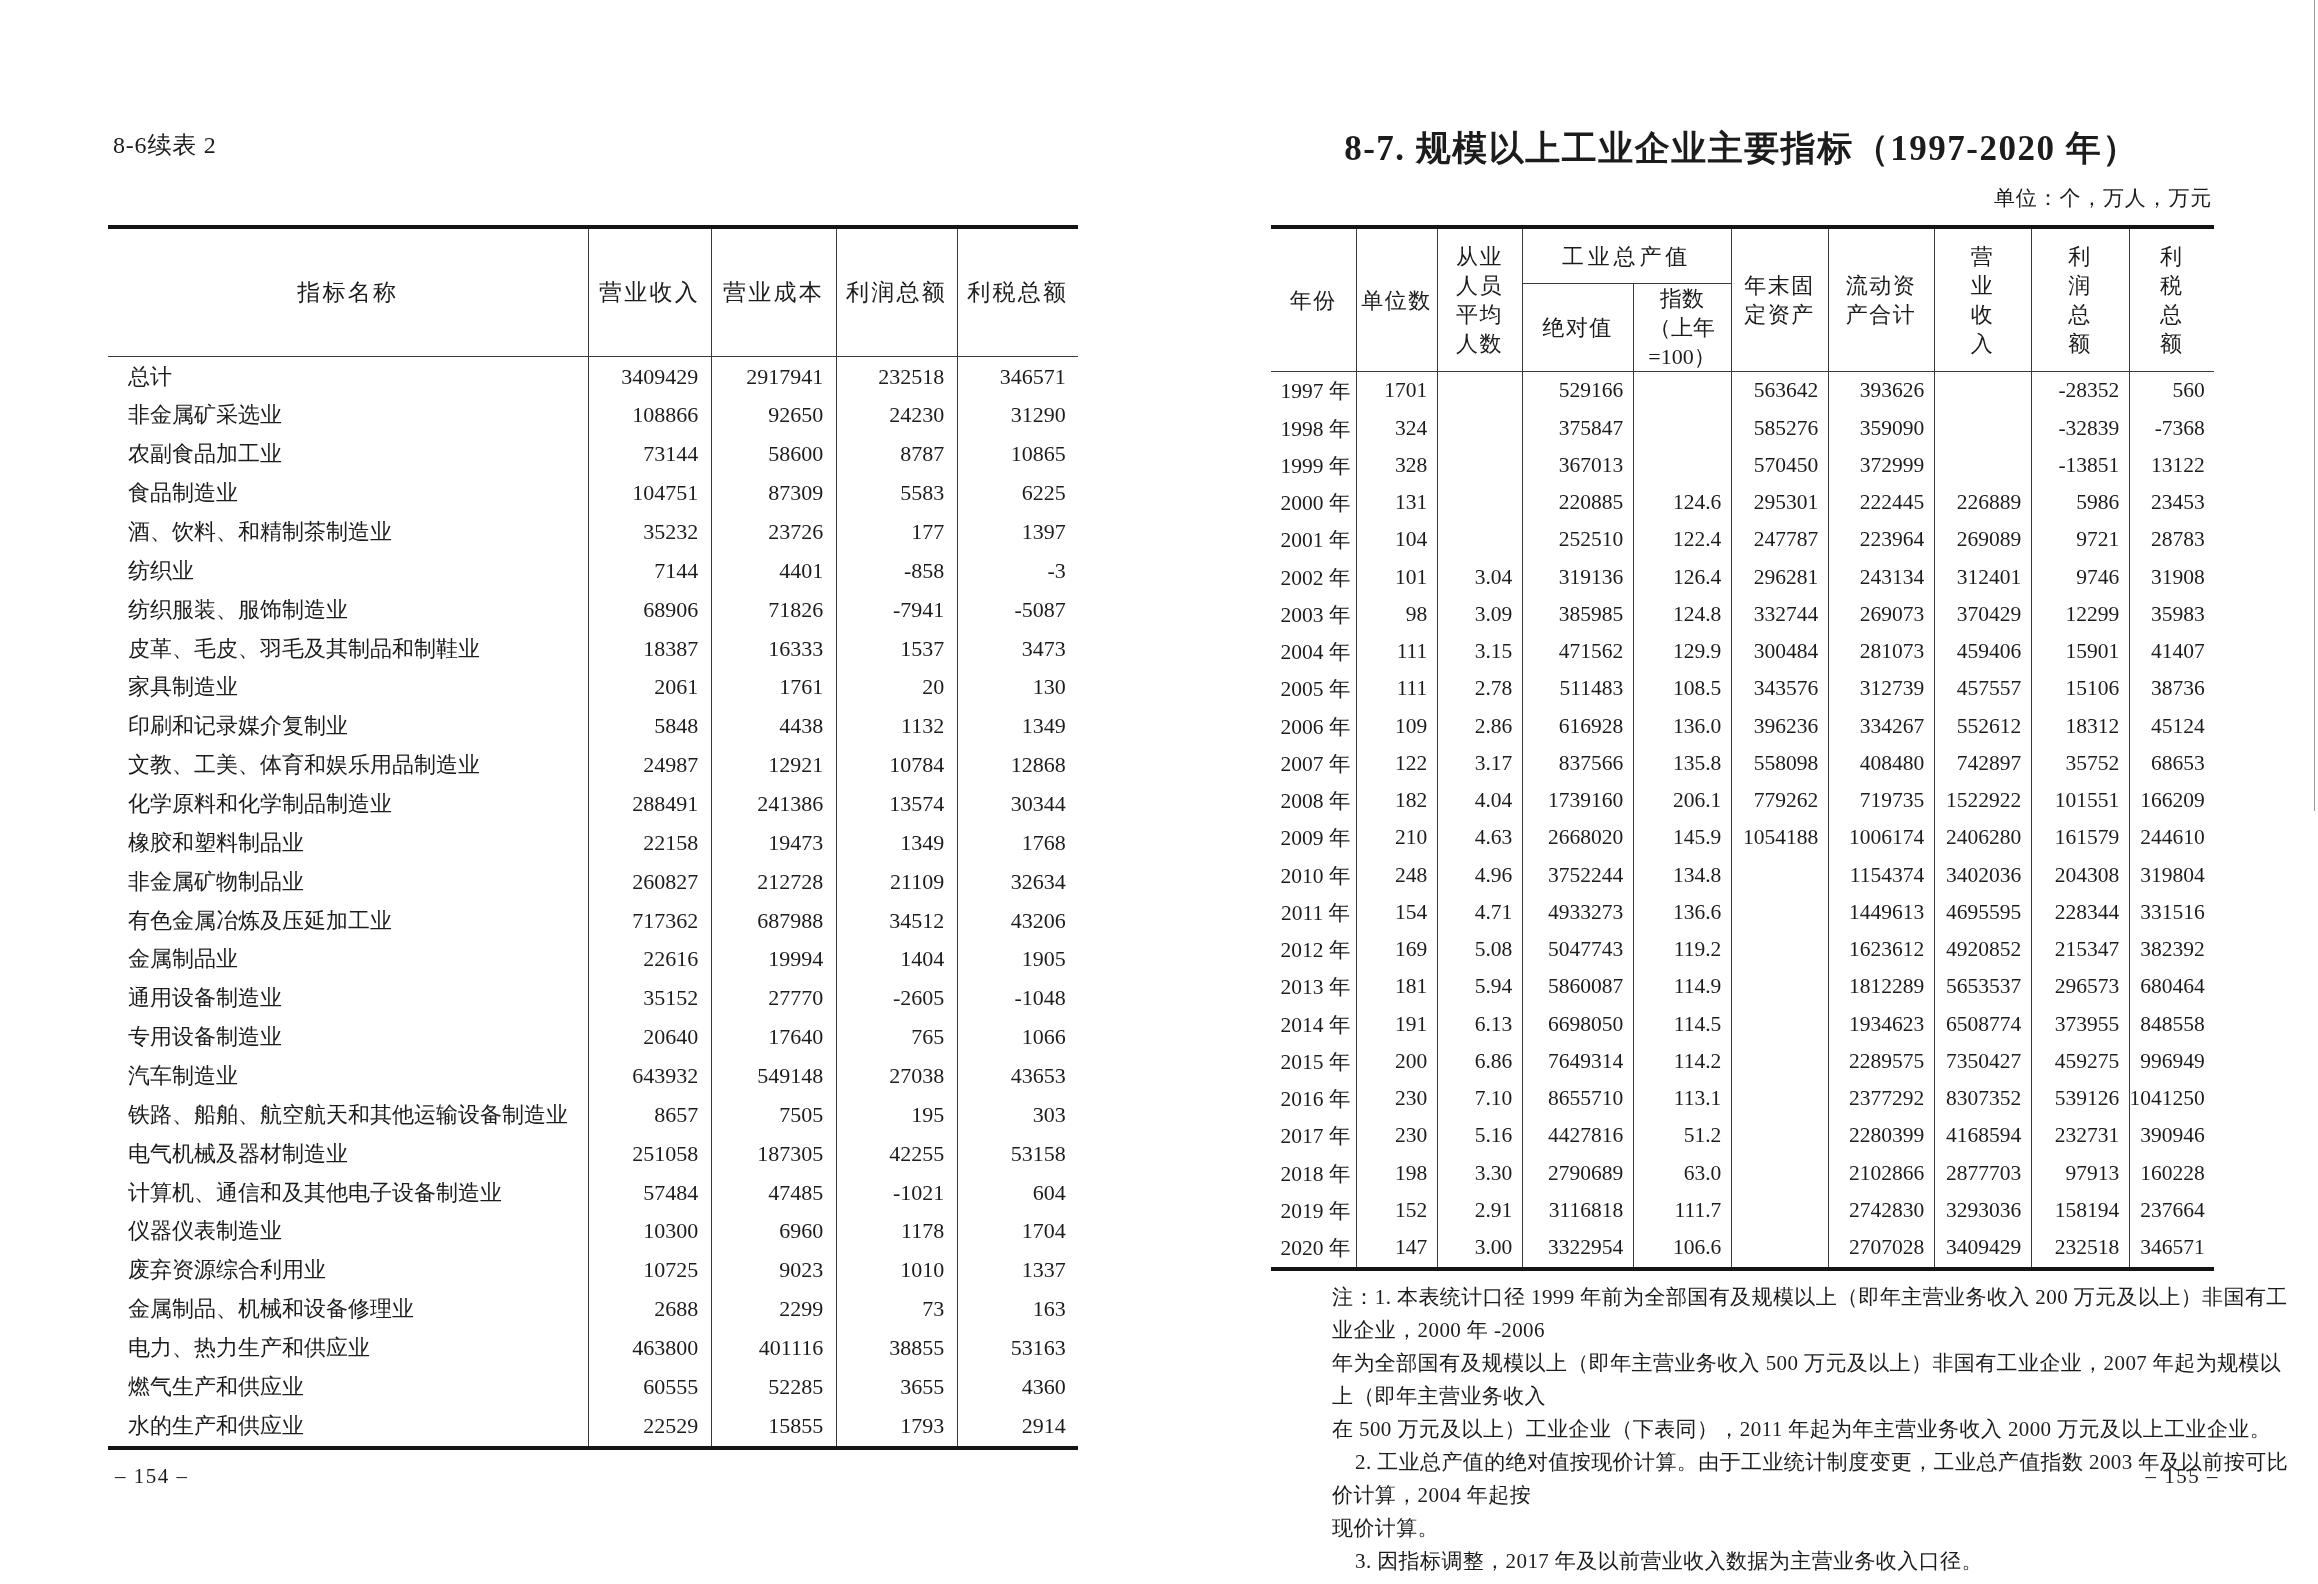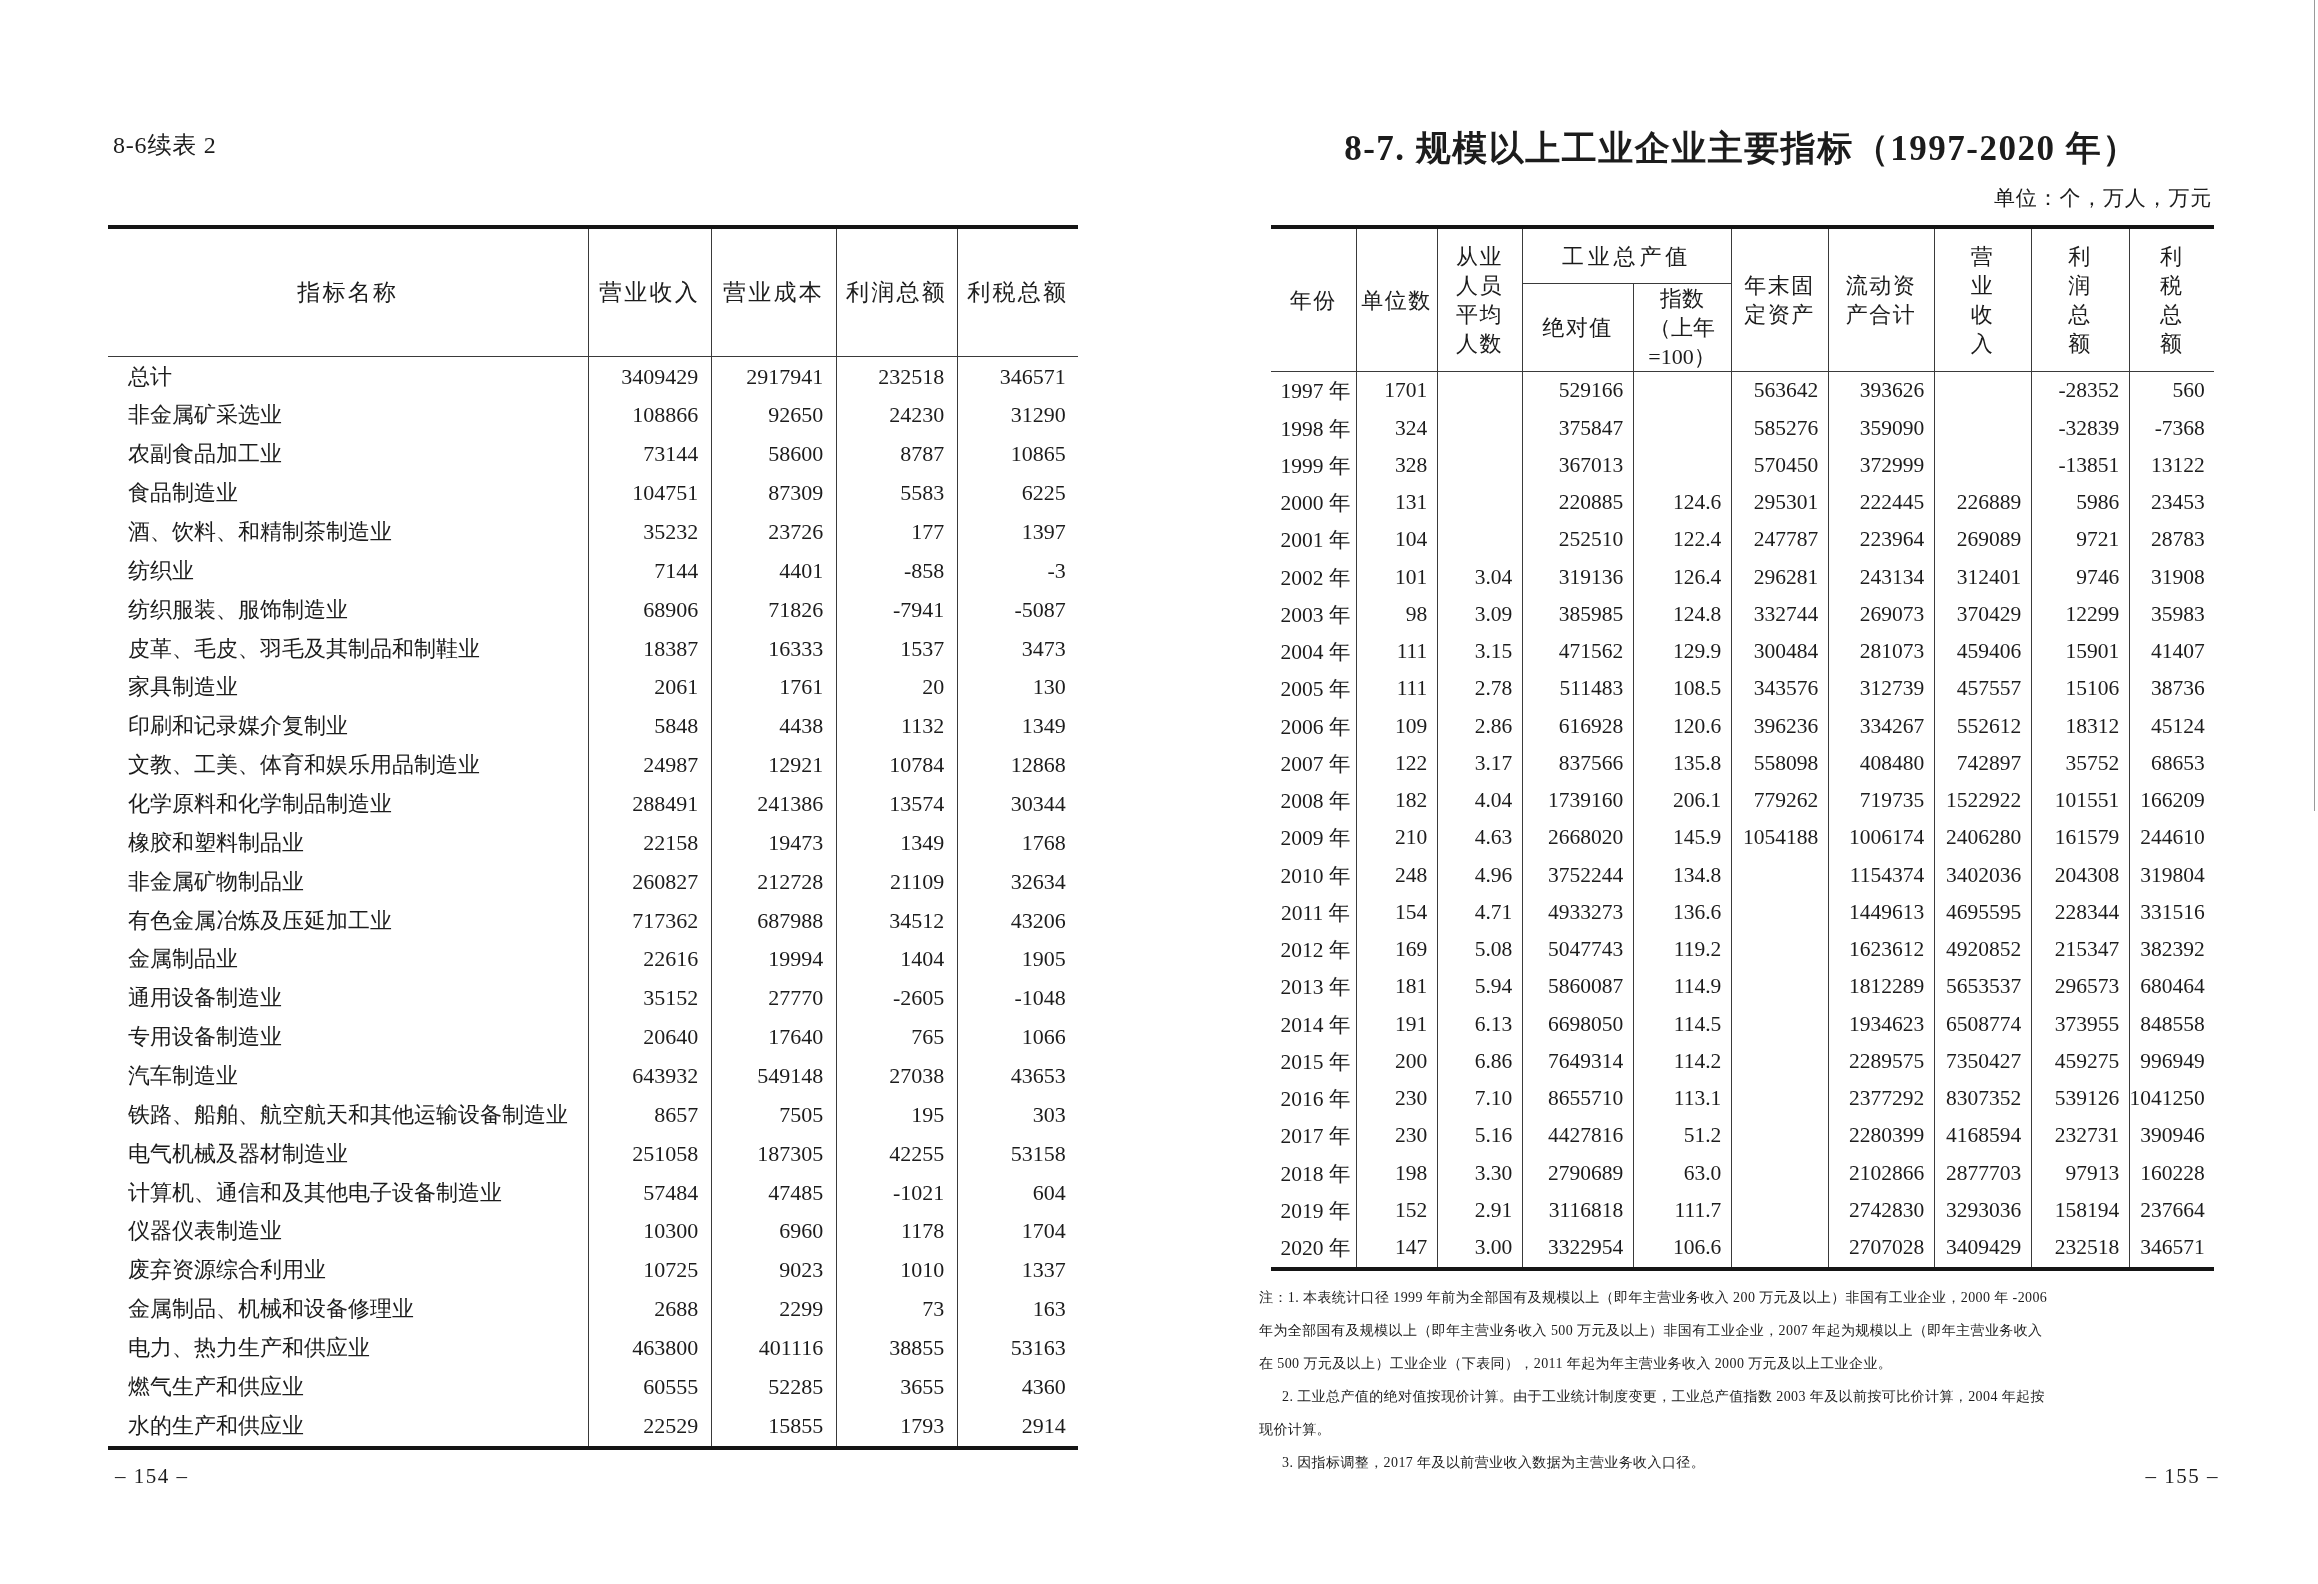--- a/index.html
+++ b/index.html
@@ -60,22 +60,22 @@
   .main-title{
     position:absolute;left:1271px;top:125px;width:941px;
     text-align:center;font-size:35px;font-weight:bold;letter-spacing:1.5px;
     white-space:nowrap;
   }
   .units-note{
     position:absolute;left:1271px;top:184px;width:941px;
     text-align:right;font-size:21px;letter-spacing:0.8px;
   }
   .notes{
-    position:absolute;left:1259px;top:1281px;width:960px;
-    font-size:14px;line-height:33px;letter-spacing:0.4px;
+    position:absolute;left:1332px;top:1281px;width:960px;
+    font-size:21px;line-height:33px;letter-spacing:0.4px;
   }
   .notes div{white-space:normal;}
   .notes div.indent{text-indent:23px;}
   .pageno{position:absolute;font-size:21px;letter-spacing:1.5px;}
   .pageno-left{left:115px;top:1464px;}
   .pageno-right{right:100px;top:1464px;text-align:right;}
   .scan-edge{
     position:absolute;right:3.8px;top:0;width:1.5px;height:811px;
     background:#9a9a9a;
   }
@@ -448,21 +448,21 @@
         <td class="num">312739</td>
         <td class="num">457557</td>
         <td class="num">15106</td>
         <td class="num no-br">38736</td>
       </tr>
         <tr>
         <td class="year">2006 年</td>
         <td class="num">109</td>
         <td class="num">2.86</td>
         <td class="num">616928</td>
-        <td class="num">120.6</td>
+        <td class="num">136.0</td>
         <td class="num">396236</td>
         <td class="num">334267</td>
         <td class="num">552612</td>
         <td class="num">18312</td>
         <td class="num no-br">45124</td>
       </tr>
         <tr>
         <td class="year">2007 年</td>
         <td class="num">122</td>
         <td class="num">3.17</td>

